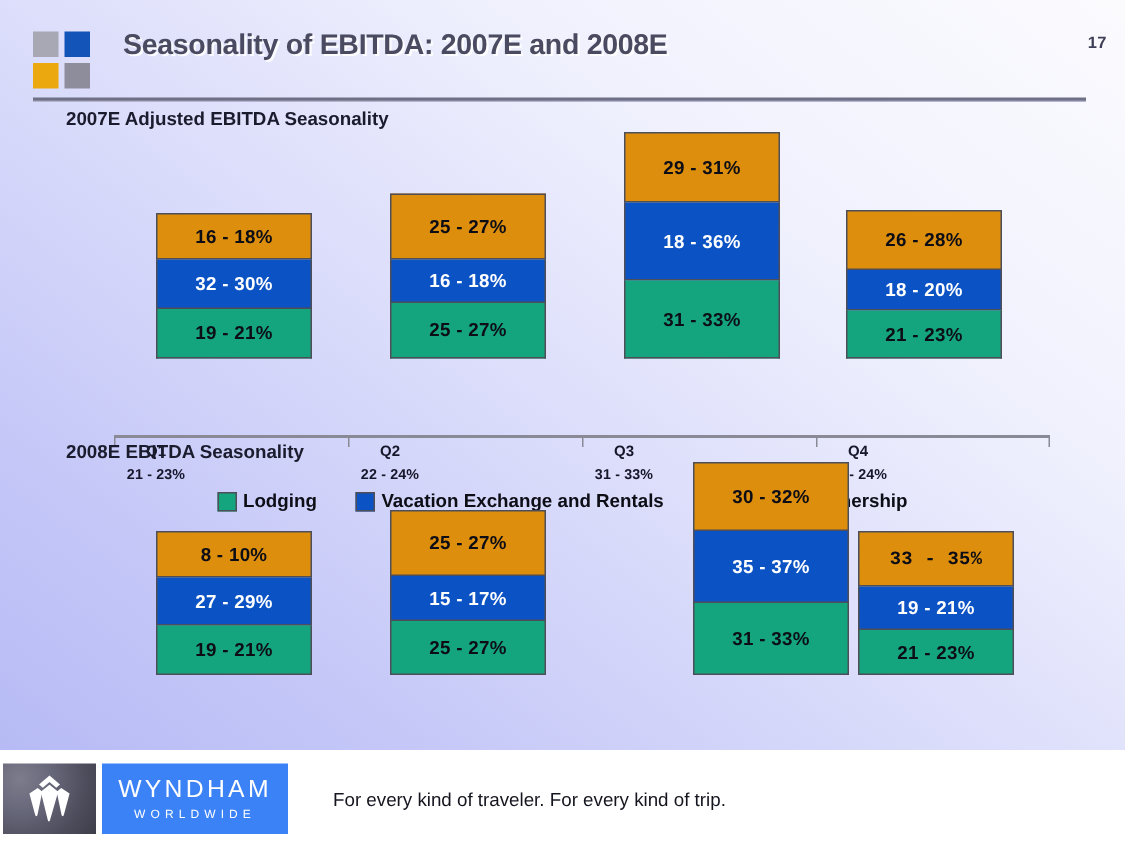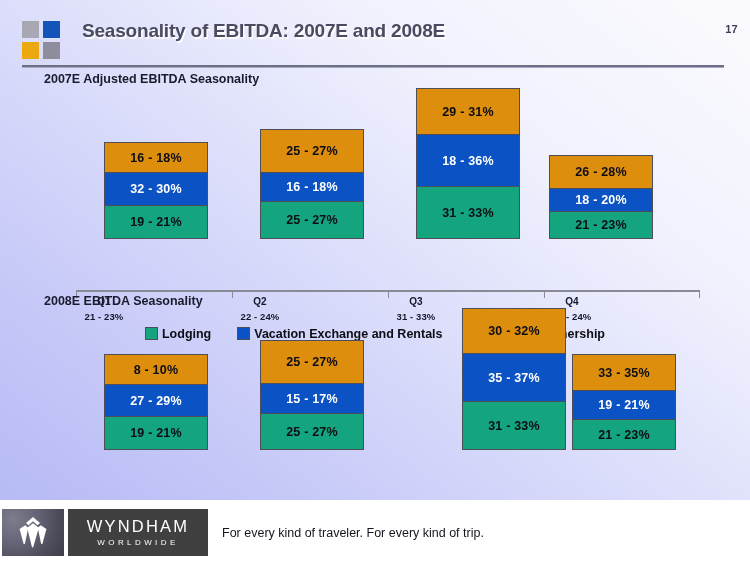--- a/index.html
+++ b/index.html
@@ -166,21 +166,21 @@
     width: 750px;
     display: flex;
     justify-content: center;
     align-items: center;
     gap: 26px;
     font-size: 12.5px;
     font-weight: bold;
     color: #0d0d16;
   }
   #chart1 .legend { top: 261px; }
-  .legend-item { display: flex; align-items: flex-start; gap: 4px; white-space: nowrap; }
+  .legend-item { display: flex; align-items: flex-end; gap: 4px; white-space: nowrap; }
   .swatch {
     width: 13px; height: 13px;
     box-sizing: border-box;
     border: 1px solid #4e4e58;
     display: inline-block;
   }
   .sw-lodg { background: #14a57e; }
   .sw-vox  { background: #0b52c4; }
   .sw-own  { background: #dd8e0d; }
 
@@ -200,23 +200,23 @@
     width: 62px;
     height: 47px;
     background: radial-gradient(circle at 18% 22%, #7c7c8c 0%, #67677a 35%, #4d4d5c 70%, #3d3d4a 100%);
     overflow: hidden;
   }
   .wyn-mark svg { position: absolute; left: 11px; top: 7px; }
   .wyn-word {
     position: absolute;
     left: 68px;
     top: 9px;
-    width: 140px;
+    width: 124px;
     height: 47px;
-    background: #404040;
+    background: #3b82f6;
     display: flex;
     flex-direction: column;
     justify-content: center;
     align-items: center;
     color: #ffffff;
   }
   .wyn-name {
     font-size: 16.5px;
     letter-spacing: 2.2px;
     font-weight: normal;
@@ -271,21 +271,21 @@
         <div class="seg vox" style="height:29px;">16 - 18%</div>
         <div class="seg lodg" style="height:37px;">25 - 27%</div>
       </div>
 
       <div class="bar" style="left:340px; height:151px;">
         <div class="seg own" style="height:47px;">29 - 31%</div>
         <div class="seg vox" style="height:52px;">18 - 36%</div>
         <div class="seg lodg" style="height:52px;">31 - 33%</div>
       </div>
 
-      <div class="bar" style="left:473px; height:84px;">
+      <div class="bar" style="left:488px; height:99px;">
         <div class="seg own" style="height:40px;">26 - 28%</div>
         <div class="seg vox" style="height:27px;">18 - 20%</div>
         <div class="seg lodg" style="height:32px;">21 - 23%</div>
       </div>
     </div>
 
     <div class="axis-line">
       <span class="axis-tick" style="left:0px;   top:2px;"></span>
       <span class="axis-tick" style="left:156px; top:2px;"></span>
       <span class="axis-tick" style="left:312px; top:2px;"></span>
@@ -343,21 +343,21 @@
         <div class="seg lodg" style="height:36px;">25 - 27%</div>
       </div>
 
       <div class="bar" style="left:340px; height:142px;padding-left:46px;">
         <div class="seg own" style="height:46px;">30 - 32%</div>
         <div class="seg vox" style="height:48px;">35 - 37%</div>
         <div class="seg lodg" style="height:48px;">31 - 33%</div>
       </div>
 
       <div class="bar" style="left:496px; height:96px;">
-        <div class="seg own" style="height:37px;">33 - 35%</div>
+        <div class="seg own" style="height:37px;font-family:Liberation Mono, monospace;">33 - 35%</div>
         <div class="seg vox" style="height:29px;">19 - 21%</div>
         <div class="seg lodg" style="height:30px;">21 - 23%</div>
       </div>
     </div>
 
   </div>
 
   <div class="footer">
     <div class="wyn-mark">
       <svg width="40" height="34" viewBox="0 0 40 34" aria-hidden="true">

